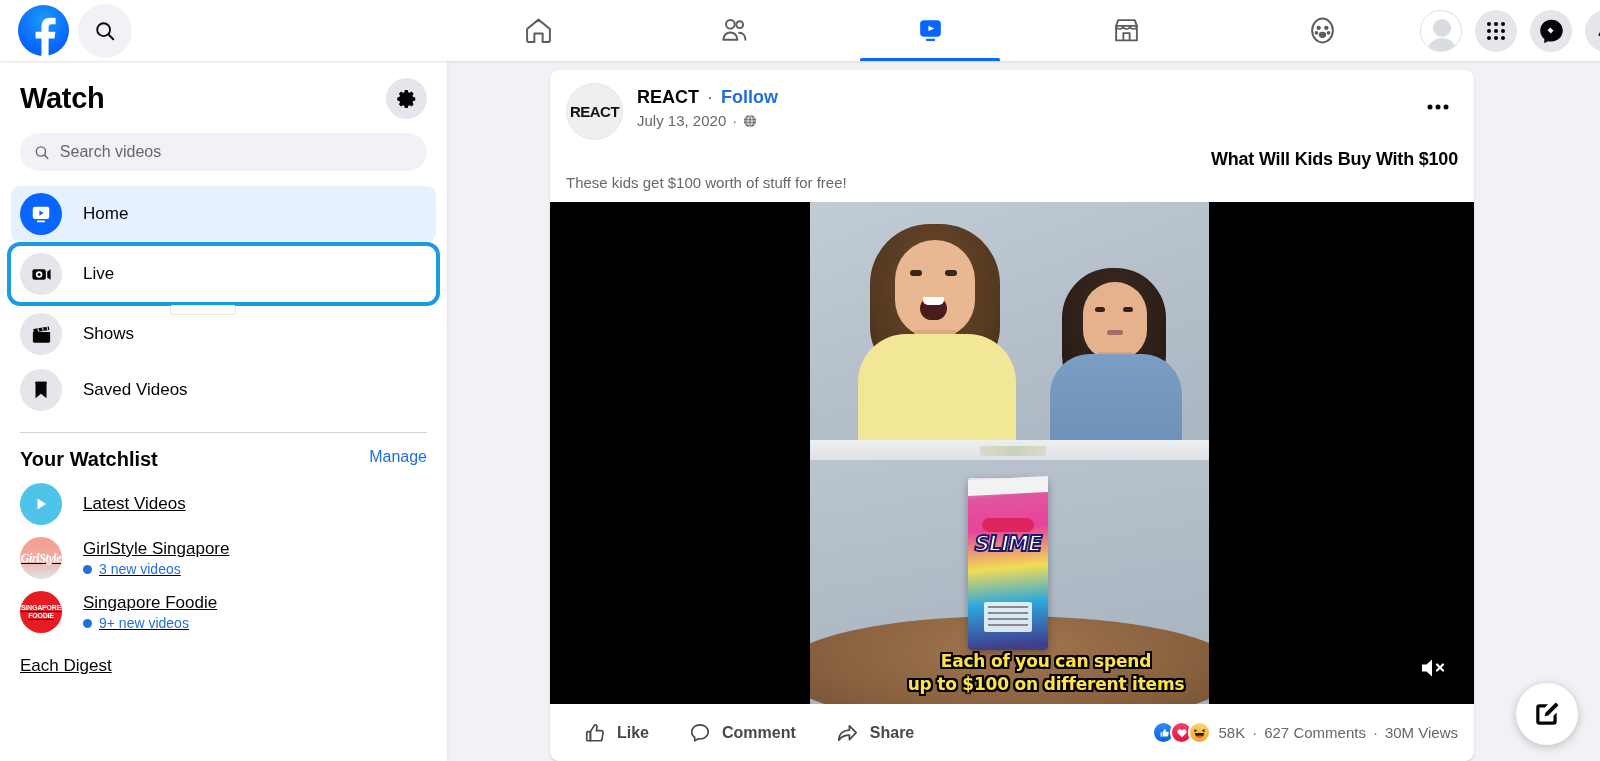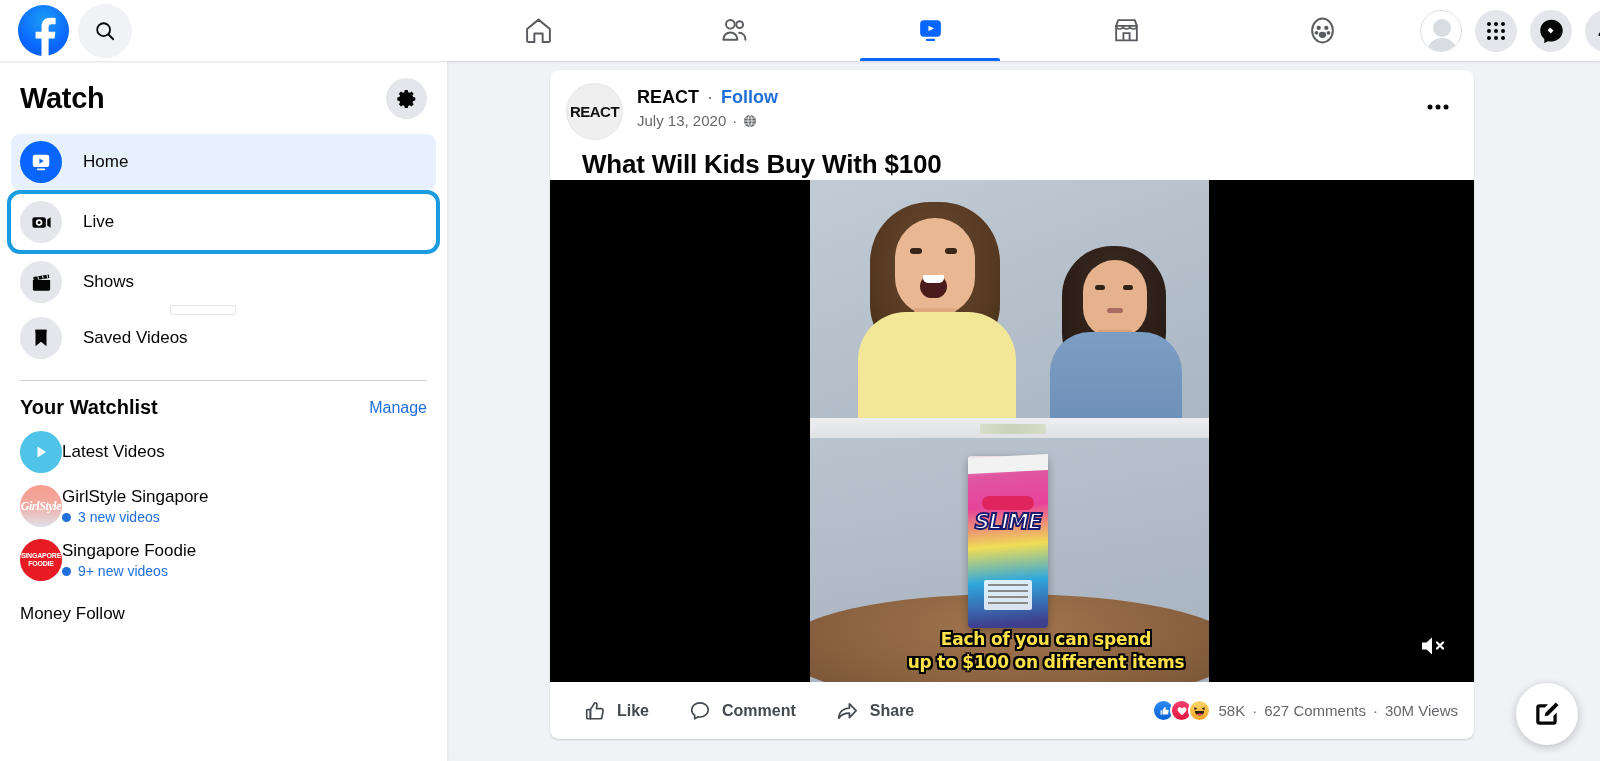--- a/index.html
+++ b/index.html
@@ -77,26 +77,26 @@
   .navitem.focusring {
     border:4px solid #1B9BE0; border-radius:13px; height:64px; margin:0 -4px;
     background:#fff;
   }
   .navicon { width:42px; height:42px; border-radius:50%; background:#E4E6EB; display:flex; align-items:center; justify-content:center; flex:none; }
   .navicon.blue { background:#0866FF; }
   .navlabel { font-size:17px; font-weight:500; color:#050505; }
 
   .divider { height:1px; background:#CED0D4; margin:14px 20px 0 20px; }
 
-  .wl-head { display:flex; align-items:center; justify-content:space-between; padding:15px 20px 0 20px; }
+  .wl-head { display:flex; justify-content:space-between; padding:15px 20px 0 20px; }
   .wl-title { font-size:20px; font-weight:600; color:#050505; }
   .wl-manage { font-size:16px; color:#216FDB; cursor:pointer; }
 
   .wl-list { padding:6px 11px 0 11px; }
-  .wl-item { display:flex; align-items:center; height:54px; padding:0 9px; border-radius:9px; cursor:pointer; }
+  .wl-item { display:flex; align-items:center; gap:21px; height:54px; padding:0 9px; border-radius:9px; cursor:pointer;text-decoration:underline; }
   .wl-av { width:42px; height:42px; border-radius:50%; flex:none; display:flex; align-items:center; justify-content:center; overflow:hidden; }
   .wl-av.latest { background:#4FC3E8; }
   .wl-av.girlstyle { background:linear-gradient(180deg,#F79C8E 0%,#F2A9A0 45%,#DFE3EA 100%); }
   .wl-av.foodie { background:#E61B23; }
   .wl-av.money { background:#fff; border:1px solid #e3e5e9; }
   .wl-av .gs-txt { font-family:"Liberation Serif", serif; font-style:italic; font-size:12px; color:#fff; font-weight:700; letter-spacing:-.4px; }
   .wl-av .sf-txt { font-size:7px; color:#fff; font-weight:700; text-align:center; line-height:8px; letter-spacing:-.2px; }
   .wl-text { display:flex; flex-direction:column; gap:2px; }
   .wl-name { font-size:17px; font-weight:500; color:#050505; }
   .wl-sub { font-size:14px; color:#216FDB; display:flex; align-items:center; gap:7px; }
@@ -113,21 +113,21 @@
     width:57px; height:57px; border-radius:50%; background:#EFEFEF; border:1px solid #e6e6e6;
     display:flex; align-items:center; justify-content:center; flex:none;
   }
   .post-av span { font-family:"Liberation Sans", sans-serif; font-weight:700; font-size:15px; letter-spacing:-.5px; color:#111; }
   .post-meta { margin-left:14px; padding-top:4px; }
   .post-line1 { font-size:18px; font-weight:600; color:#050505; }
   .post-line1 .sep { color:#65676B; font-weight:400; margin:0 3px; }
   .post-line1 .follow { color:#216FDB; font-weight:600; cursor:pointer; }
   .post-line2 { font-size:15px; color:#65676B; margin-top:4px; display:flex; align-items:center; gap:6px; }
   .post-dots { position:absolute; right:17px; top:18px; width:38px; height:38px; border-radius:50%; display:flex; align-items:center; justify-content:center; cursor:pointer; }
-  .post-title { font-size:26px; font-weight:700; color:#050505; padding:9px 16px 0 32px; letter-spacing:-.2px; }
+  .post-title { font-size:18px; font-weight:700; color:#050505; padding:9px 16px 0 32px; letter-spacing:-.2px;text-align:right; }
   .post-desc { font-size:15px; color:#65676B; padding:4px 16px 11px 16px; }
 
   
   .video { position:relative; width:924px; height:502px; background:#000; overflow:hidden; }
   .vid-inner { position:absolute; left:260px; top:0; width:399px; height:502px; overflow:hidden; background:#1d4ed8;padding-left:43px; }
   .vid-top { position:absolute; left:0; top:0; width:399px; height:238px; background:linear-gradient(160deg,#c2ccd6 0%,#b4bfca 55%,#aab6c2 100%); overflow:hidden; }
   .vid-table { position:absolute; left:0; top:238px; width:399px; height:20px; background:linear-gradient(180deg,#eceef0,#dfe2e5); }
   .vid-bot { position:absolute; left:0; top:258px; width:399px; height:244px; background:linear-gradient(170deg,#b9c4cf 0%,#aeb9c5 60%,#a6b2bf 100%); overflow:hidden; }
 
   
@@ -300,20 +300,27 @@
     <div class="side-head">
       <div class="side-title">Watch</div>
       <div class="gearbtn">
         <svg width="22" height="22" viewBox="0 0 24 24">
             <path d="M12 8.3a3.7 3.7 0 1 0 0 7.4 3.7 3.7 0 0 0 0-7.4zm0 5.6a1.9 1.9 0 1 1 0-3.8 1.9 1.9 0 0 1 0 3.8z" fill="#050505"></path>
             <path d="M21 13.6v-3.2l-2.3-.5a7 7 0 0 0-.7-1.7l1.3-2-2.3-2.3-2 1.3a7 7 0 0 0-1.7-.7L12.8 2.2H9.6L9.1 4.5a7 7 0 0 0-1.7.7l-2-1.3-2.3 2.3 1.3 2a7 7 0 0 0-.7 1.7l-2.3.5v3.2l2.3.5c.2.6.4 1.2.7 1.7l-1.3 2 2.3 2.3 2-1.3c.5.3 1.1.5 1.7.7l.5 2.3h3.2l.5-2.3c.6-.2 1.2-.4 1.7-.7l2 1.3 2.3-2.3-1.3-2c.3-.5.5-1.1.7-1.7z" fill="#050505"></path>
           </svg>
       </div>
     </div>
 
+    <div class="searchwrap">
+      <svg width="17" height="17" viewBox="0 0 24 24">
+          <circle cx="10.5" cy="10.5" r="7" fill="none" stroke="#65676B" stroke-width="2.2"></circle>
+          <line x1="15.8" y1="15.8" x2="21" y2="21" stroke="#65676B" stroke-width="2.2" stroke-linecap="round"></line>
+        </svg>
+      <input type="text" placeholder="Search videos" style="">
+    </div>
 
     <div class="navlist">
       <div class="navitem selected">
         <div class="navicon blue">
           <svg width="22" height="22" viewBox="0 0 24 24">
               <rect x="3" y="4" width="18" height="13.5" rx="2.5" fill="#fff"></rect>
               <path d="M10.2 8.2 15 11l-4.8 2.8z" fill="#0866FF"></path>
               <rect x="7.5" y="19" width="9" height="2" rx="1" fill="#fff"></rect>
             </svg>
         </div>
@@ -395,21 +402,21 @@
           <div class="wl-sub">
             <i class="bluedot"></i>
             <span>9+ new videos</span>
           </div>
         </div>
       </div>
 
       <div class="wl-item">
         <div class="wl-av money"></div>
         <div class="wl-text">
-          <div class="wl-name">Money Follow</div>
+          <div class="wl-name">Each Digest</div>
         </div>
       </div>
     </div>
   </div>
 
   <div class="feedcol">
     <div class="card">
 
       <div class="post-head">
         <div class="post-av">
@@ -434,20 +441,21 @@
         <div class="post-dots">
           <svg width="22" height="6" viewBox="0 0 22 6">
               <circle cx="3" cy="3" r="2.5" fill="#050505"></circle>
               <circle cx="11" cy="3" r="2.5" fill="#050505"></circle>
               <circle cx="19" cy="3" r="2.5" fill="#050505"></circle>
             </svg>
         </div>
       </div>
 
       <div class="post-title">What Will Kids Buy With $100</div>
+      <div class="post-desc">These kids get $100 worth of stuff for free!</div>
 
       <div class="video">
         <div class="vid-inner">
 
           <div class="vid-top">
             <div class="g1-hair"></div>
             <div class="g1-face"></div>
             <div class="g1-eye1"></div>
             <div class="g1-eye2"></div>
             <div class="g1-mouth"></div>

